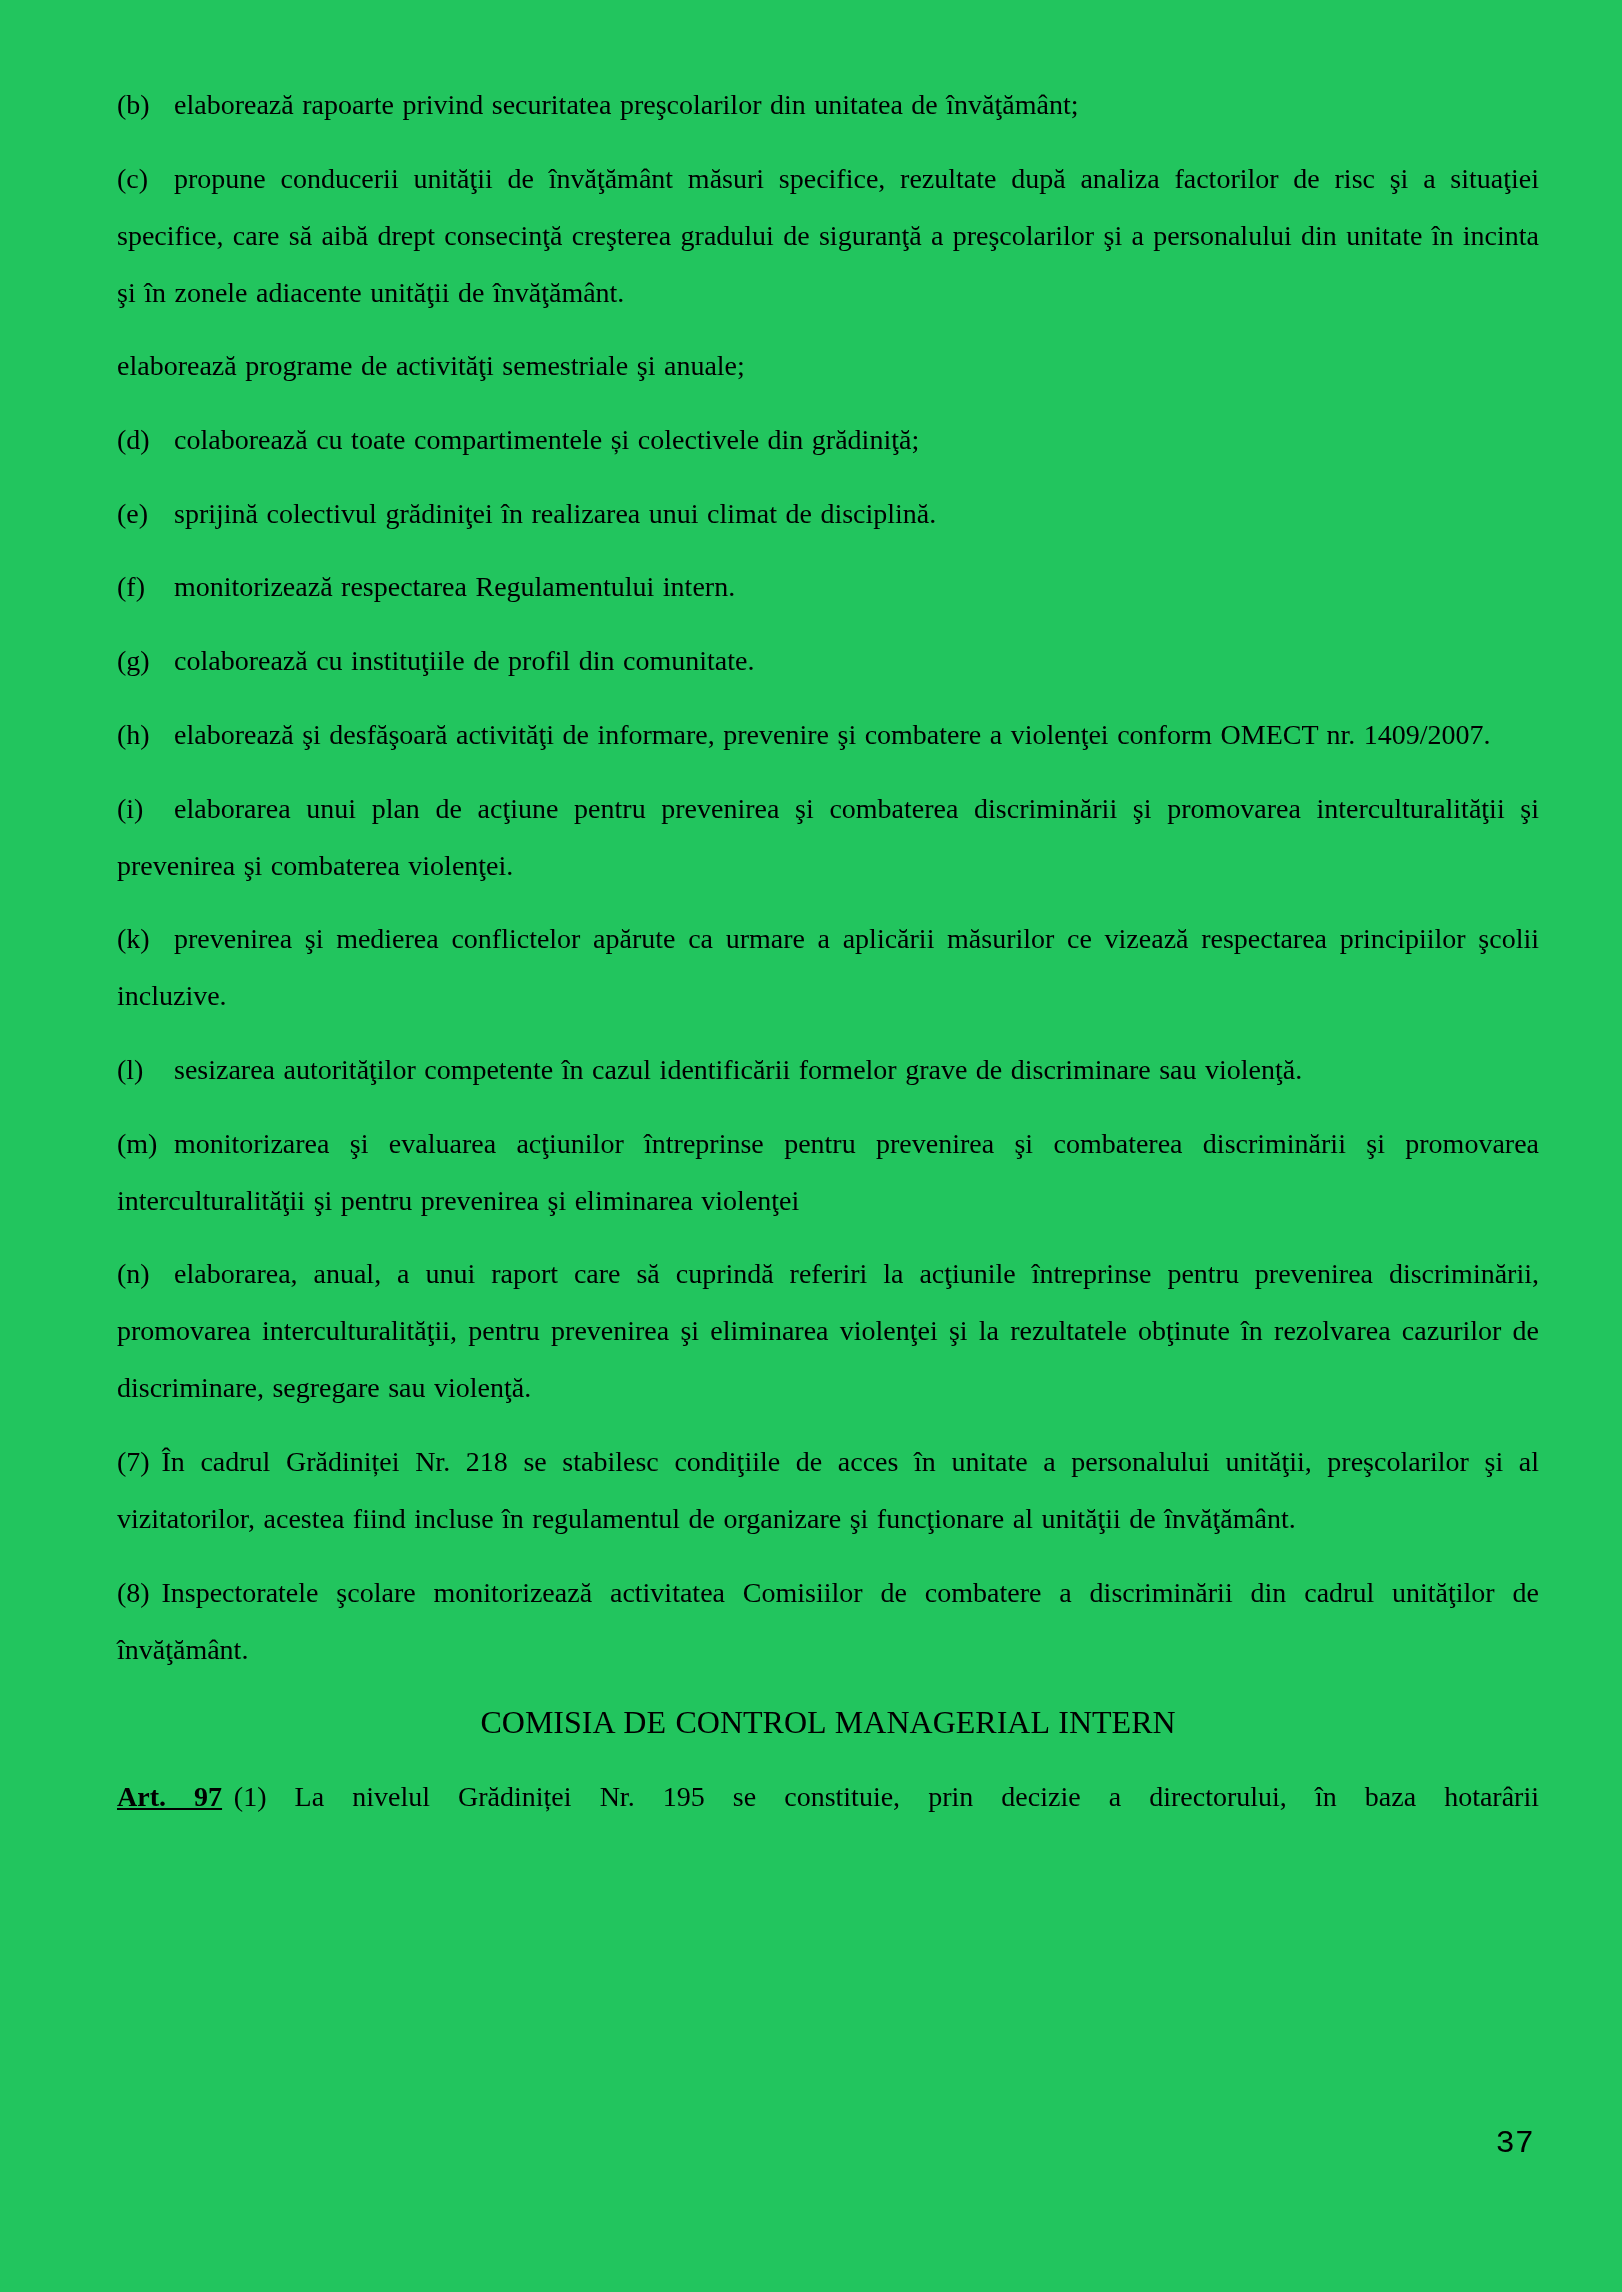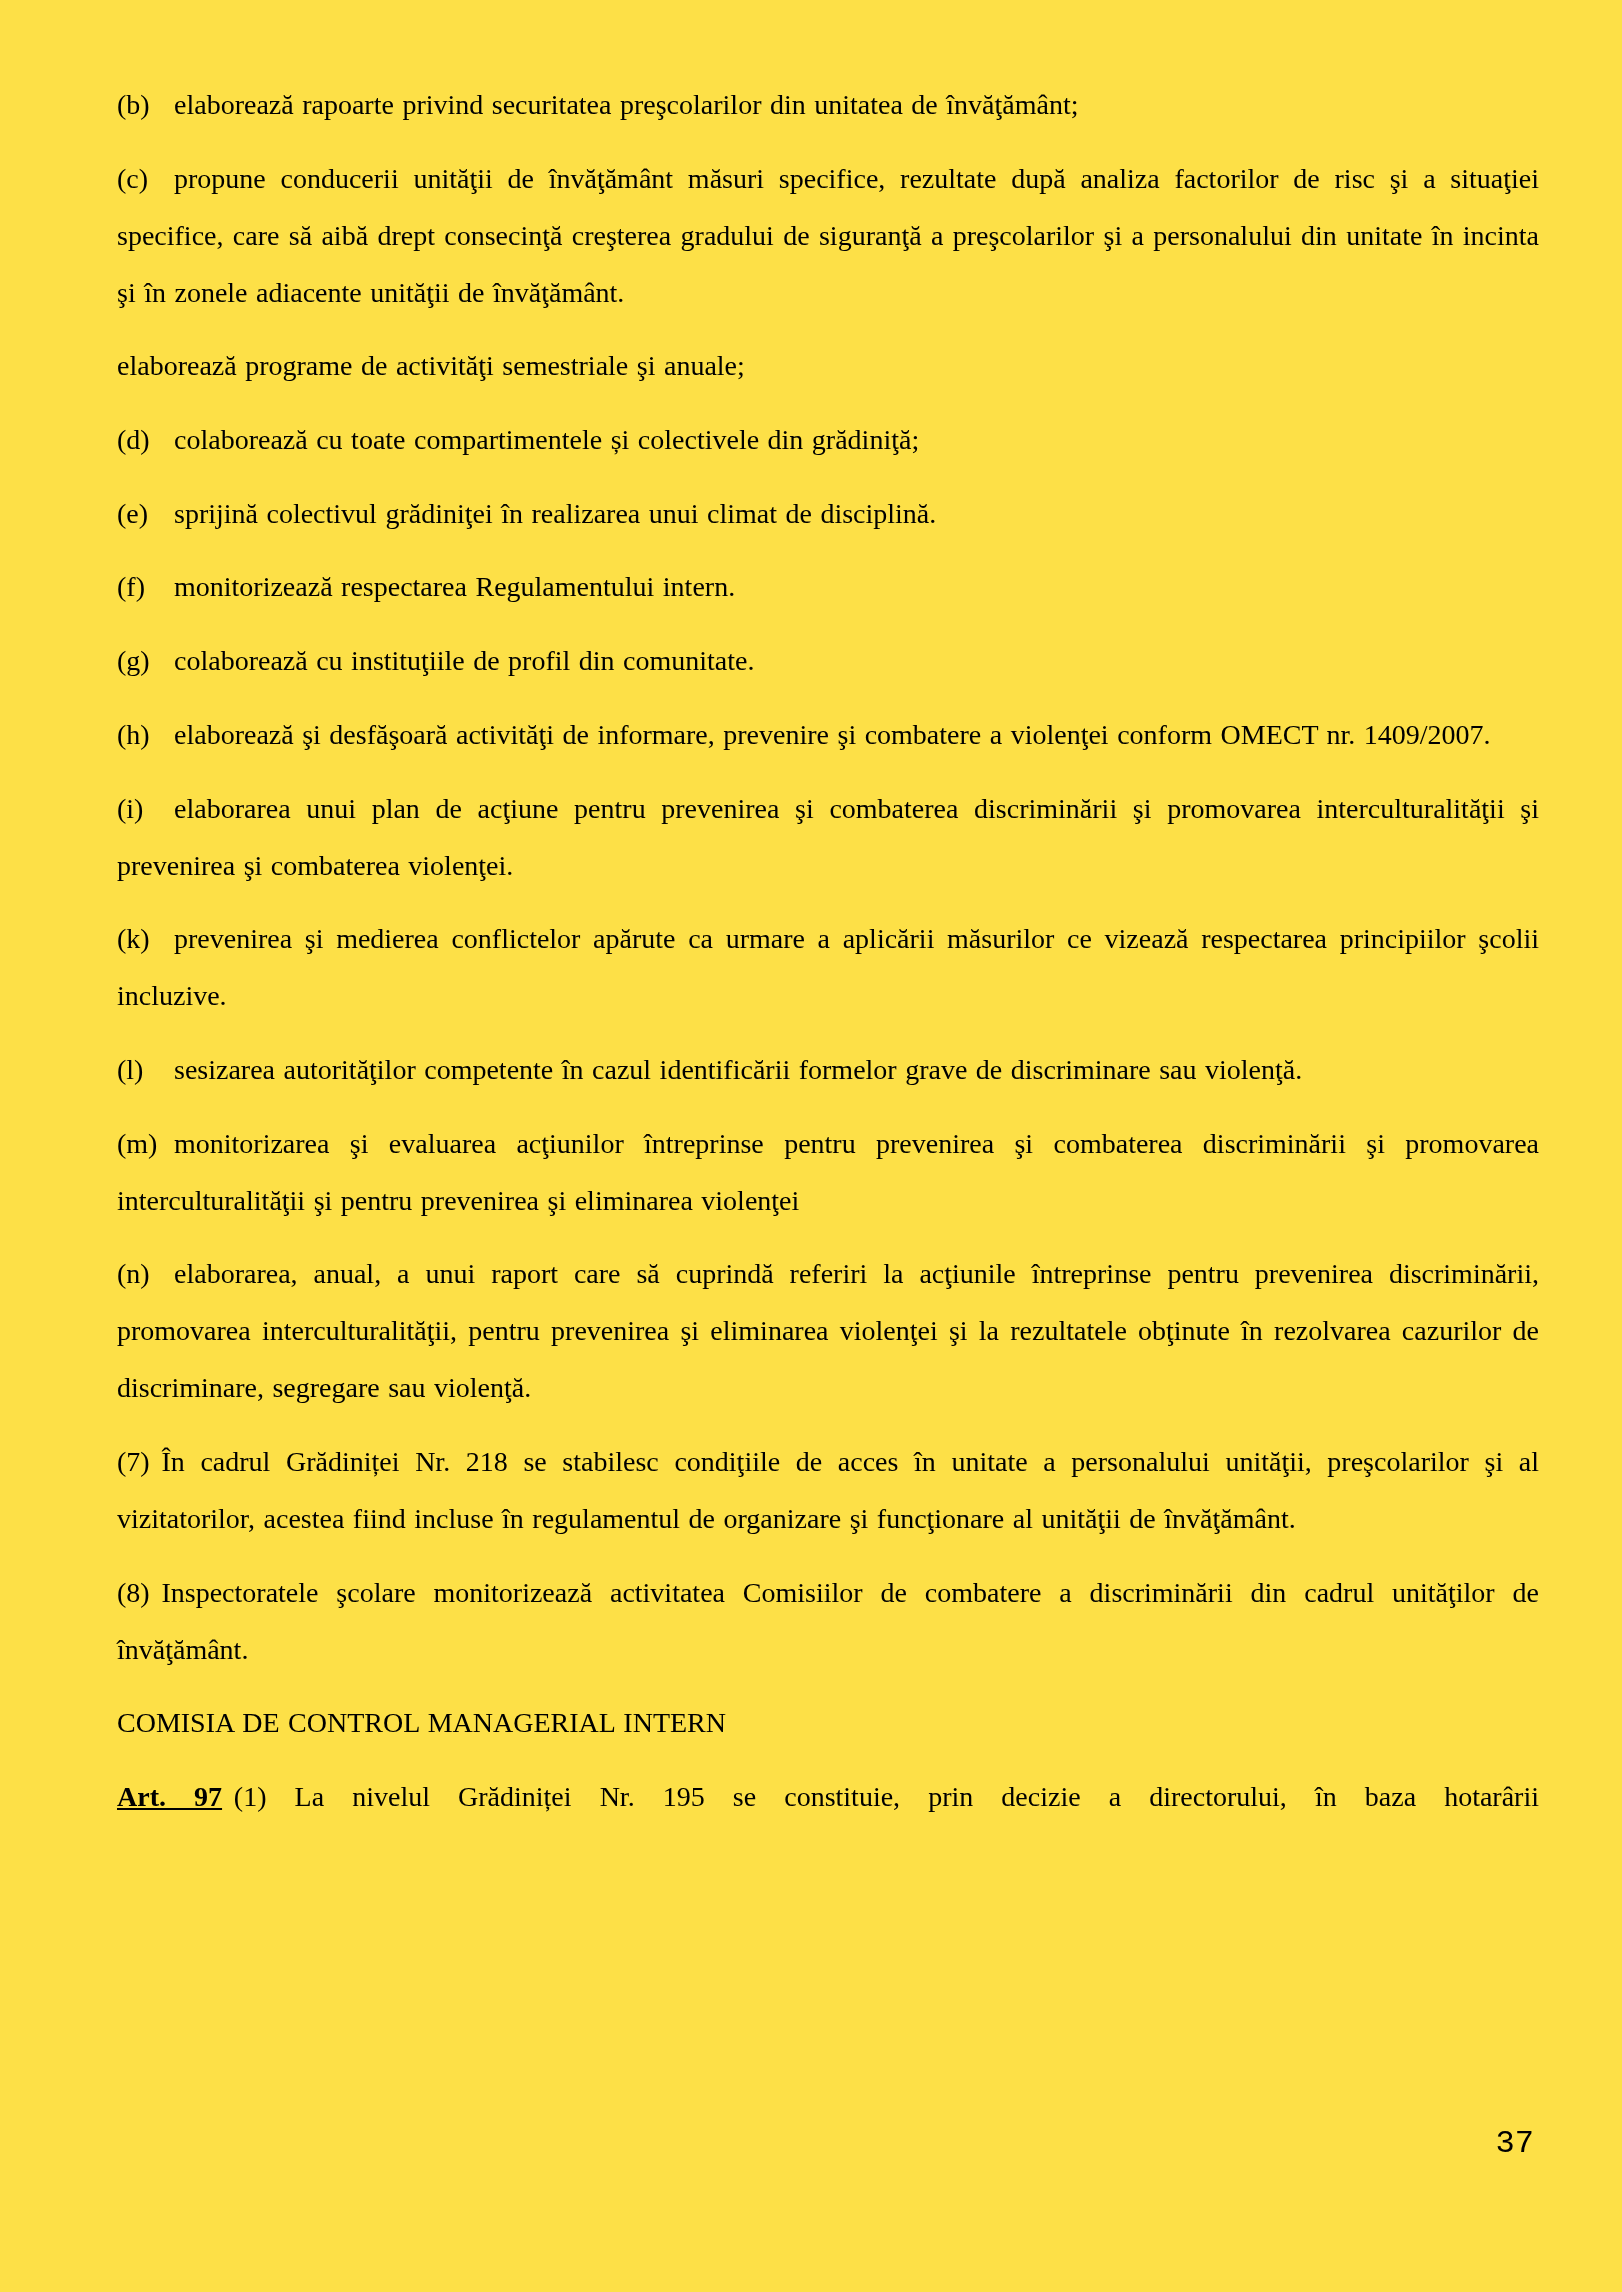--- a/index.html
+++ b/index.html
@@ -1,21 +1,21 @@
 <!DOCTYPE html>
 <html><head>
 <meta charset="utf-8">
 <style>
   html, body { margin: 0; padding: 0; background: #ffffff; }
   .page {
     position: relative;
     width: 1622px;
     height: 2293px;
     margin: 0 auto;
-    background: #fde047;
+    background: #22c55e;
     box-sizing: border-box;
     padding: 76px 83px 0 117px;
     font-family: "Liberation Serif", "DejaVu Serif", serif;
     font-size: 28px;
     color: #000000;
     overflow: hidden;
   }
   .para {
     margin: 0 0 16.7px 0;
     line-height: 57px;
@@ -26,23 +26,23 @@
     display: inline-block;
     min-width: 57px;
   }
   .marker.narrow {
     min-width: 0;
     margin-right: 11.8px;
   }
   .heading {
     margin: 0 0 16.7px 0;
     line-height: 57px;
-    font-size: 28px;
+    font-size: 32px;
     font-weight: normal;
-    text-align: left;
+    text-align: center;
     word-spacing: 1.5px;
   }
   .closing {
     text-align: justify;
     text-align-last: justify;
     white-space: nowrap;
   }
   .closing-bold {
     font-weight: bold;
     margin-right: 11.8px;

